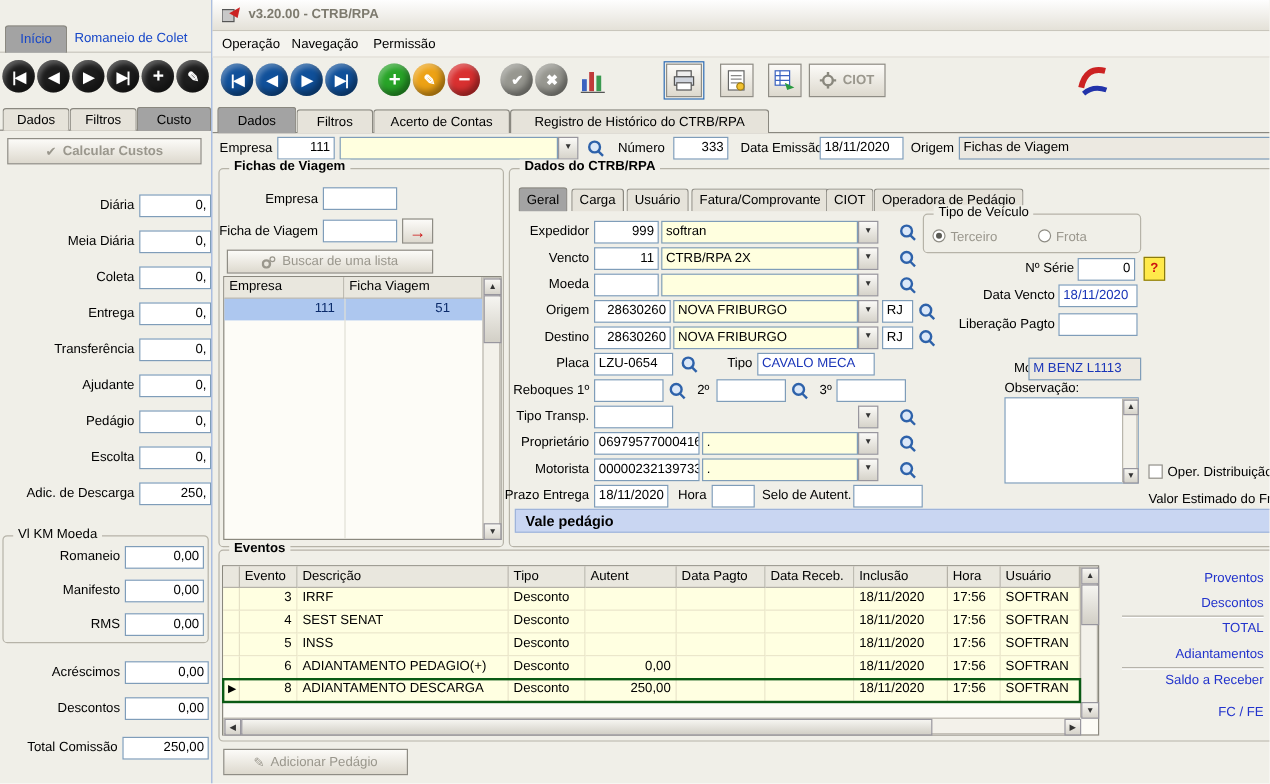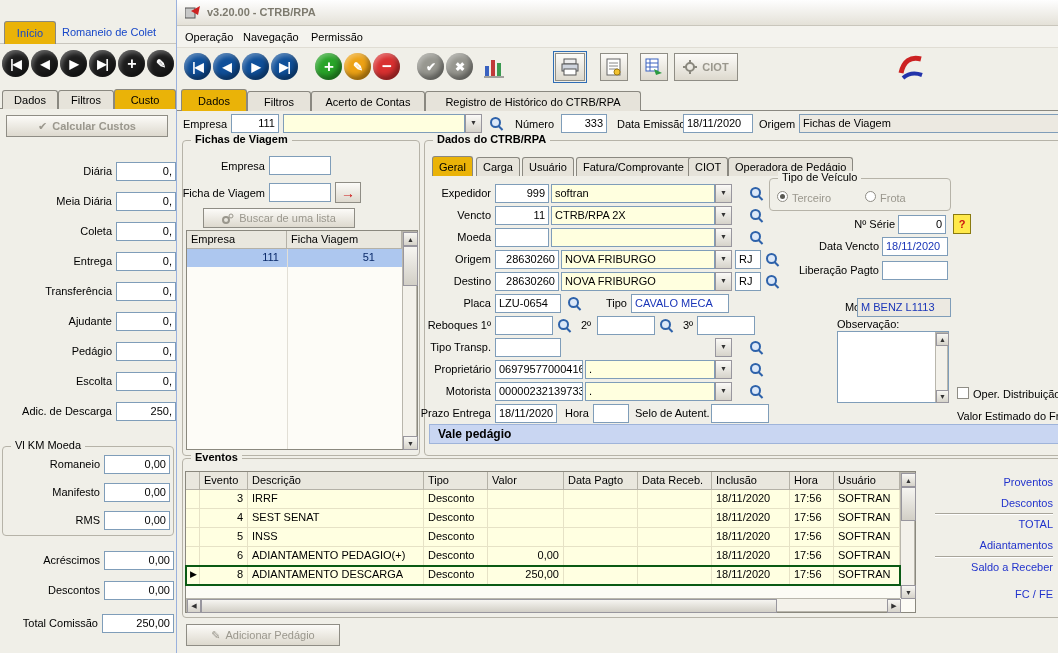--- a/index.html
+++ b/index.html
@@ -17,21 +17,21 @@
   .mag::before{content:"";position:absolute;left:1px;top:1px;width:7px;height:7px;border:2px solid #2e62aa;border-radius:50%;background:#dce8f8}
   .mag::after{content:"";position:absolute;left:10px;top:9px;width:6px;height:2px;background:#2e62aa;transform:rotate(45deg);transform-origin:0 0}
   .gb{border:1px solid #b6b3a8;border-radius:4px}
   .legend{position:absolute;top:-8px;left:8px;background:#f0efe8;padding:0 4px;font-weight:bold;white-space:nowrap}
   .cbtn{width:27px;height:27px;border-radius:50%;display:flex;align-items:center;justify-content:center;color:#fff;font-size:12px;font-weight:bold;letter-spacing:-1px;box-shadow:inset -3px -4px 5px rgba(0,0,0,.38),inset 2px 3px 4px rgba(255,255,255,.3)}
   .navy{background:#10509a}.black{background:#1d1d1d}.green{background:#28a428}
   .orange{background:#eda215}.red{background:#d93030}.gray{background:#979790}
   .btn3d{background:linear-gradient(#fcfbf8,#ddd9ce);border:1px solid #8f8d85;display:flex;align-items:center;justify-content:center;gap:5px;white-space:nowrap}
   .disab{color:#9a978d}
   .tab{border:1px solid #8a8880;border-bottom:none;background:#e6e3da;display:flex;align-items:center;justify-content:center;border-radius:3px 3px 0 0;padding:0 6px;white-space:nowrap;box-sizing:border-box}
-  .tab.on{background:#eab308}
+  .tab.on{background:#a3a3a3}
   .tabline{border-bottom:1px solid #8a8880}
   .gh{background:#e9e7de;border-right:1px solid #b4b1a7;border-bottom:1px solid #b4b1a7;padding:2px 4px;white-space:nowrap;overflow:hidden;box-sizing:border-box;line-height:13px}
   .gc{background:#ffffe1;border-right:1px solid #e6e2c6;border-bottom:1px solid #e6e2c6;padding:2px 4px;white-space:nowrap;overflow:hidden;box-sizing:border-box;line-height:13px}
   .erow{position:absolute;display:flex;height:19px}
   .cw0{width:14px}.cw1{width:48px}.cw2{width:176px}.cw3{width:64px}.cw4{width:76px}
   .cw5{width:74px}.cw6{width:74px}.cw7{width:78px}.cw8{width:44px}.cw9{width:66px}
   .sbtn{background:linear-gradient(#f8f7f3,#d6d3ca);border:1px solid #98969e;display:flex;align-items:center;justify-content:center;font-size:7px;color:#333;box-sizing:border-box}
   .track{background:#f3f1ea;border:1px solid #b9b6ac;box-sizing:border-box}
   .thumb{background:linear-gradient(#f6f5f1,#d2cfc6);border:1px solid #98969e;box-sizing:border-box}
   .lnk{color:#2233cc;text-align:right;white-space:nowrap}
@@ -255,21 +255,21 @@
   <div class="abs gb" style="left:5px;top:140px;width:238px;height:316px">
     <span class="legend">Fichas de Viagem</span>
   </div>
   <div class="abs lbl rt" style="left:10px;top:160px;width:78px">Empresa</div>
   <div class="abs inp" style="left:92px;top:156px;width:62px"></div>
   <div class="abs lbl rt" style="left:2px;top:187px;width:86px">Ficha de Viagem</div>
   <div class="abs inp" style="left:92px;top:183px;width:62px"></div>
   <div class="abs btn3d" style="left:158px;top:182px;width:26px;height:21px">
     <span style="color:#cc1111;font-weight:bold;font-size:14px">→</span>
   </div>
-  <div class="abs btn3d disab" style="left:26px;top:208px;width:152px;height:20px">
+  <div class="abs btn3d disab" style="left:12px;top:208px;width:172px;height:20px">
     <svg width="12" height="12">
         <circle cx="4" cy="8" r="3" fill="none" stroke="#9a978d" stroke-width="2"></circle>
         <circle cx="9" cy="4" r="2" fill="none" stroke="#9a978d"></circle>
       </svg>
     <span>Buscar de uma lista</span>
   </div>
   <div class="abs" style="left:9px;top:230px;width:232px;height:220px;border:1px solid #8a887e;background:#fdfcf7">
     <div class="abs gh" style="left:0;top:0;width:100px;height:18px">Empresa</div>
     <div class="abs gh" style="left:100px;top:0;width:115px;height:18px">Ficha Viagem</div>
     <div class="abs" style="left:0;top:18px;width:215px;height:18px;background:#adc7ef;color:#0a2a6a">
@@ -422,21 +422,21 @@
   <div class="abs gb" style="left:5px;top:458px;width:880px;height:160px">
     <span class="legend">Eventos</span>
   </div>
   <div class="abs" style="left:8px;top:471px;width:731px;height:142px;border:1px solid #8a887e;background:#fcfbf5"></div>
 
   <div class="erow" style="left:9px;top:472px;height:18px">
     <div class="gh cw0"></div>
     <div class="gh cw1">Evento</div>
     <div class="gh cw2">Descrição</div>
     <div class="gh cw3">Tipo</div>
-    <div class="gh cw4">Valor</div>
+    <div class="gh cw4">Autent</div>
     <div class="gh cw5">Data Pagto</div>
     <div class="gh cw6">Data Receb.</div>
     <div class="gh cw7">Inclusão</div>
     <div class="gh cw8">Hora</div>
     <div class="gh cw9">Usuário</div>
   </div>
 
   <div class="erow" style="left:9px;top:490px">
     <div class="gc cw0"></div>
     <div class="gc cw1 rt">3</div>

